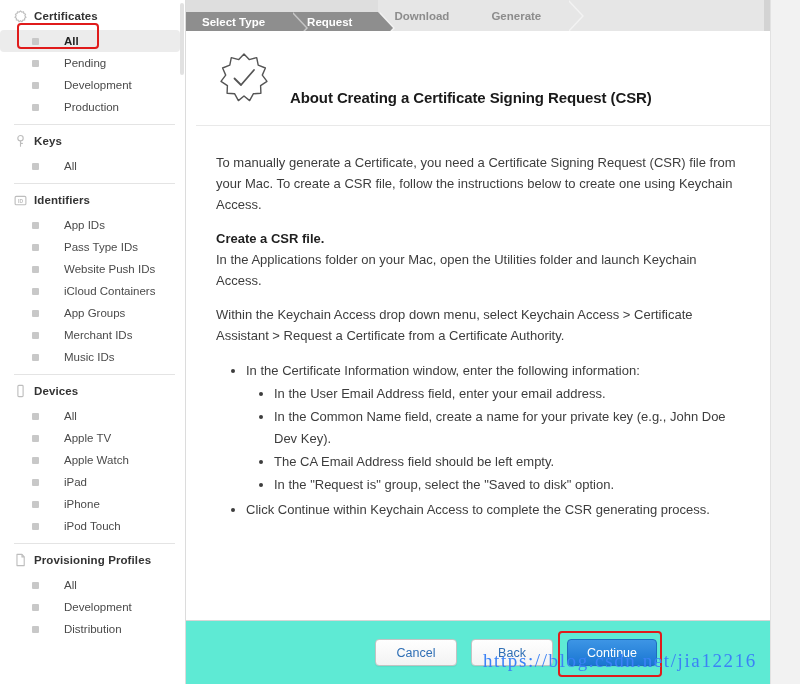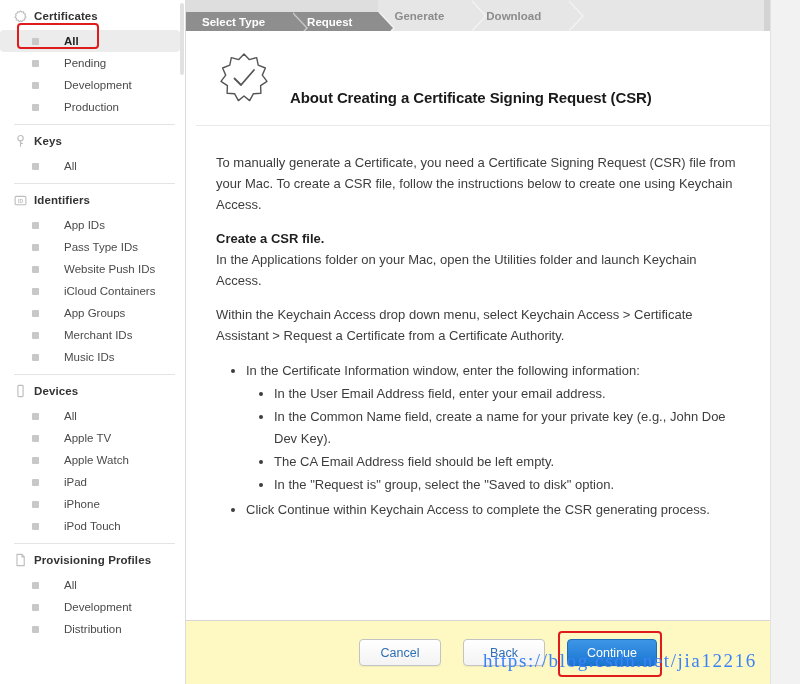--- a/index.html
+++ b/index.html
@@ -205,27 +205,27 @@
   }
   .body-copy ul li { margin-bottom: 2px; }
   .body-copy ul ul {
     margin: 2px 0 4px 16px;
     padding-left: 12px;
   }
 
   
   .footer {
     flex: 0 0 64px;
-    background: #fef9c3;
+    background: #5eead4;
     border-top: 1px solid #d6d6d6;
     display: flex;
     align-items: center;
     justify-content: flex-end;
     padding-right: 143px;
-    gap: 22px;
+    gap: 14px;
     position: relative;
     margin-top: 42px;
   }
   .btn {
     min-width: 82px;
     height: 27px;
     border-radius: 4px;
     font-size: 12.5px;
     display: flex;
     align-items: center;
@@ -442,27 +442,27 @@
         <div class="step done" style="z-index: 20;">
           <span>Select Type</span>
           <span class="arrow-edge"></span>
           <span class="arrow"></span>
         </div>
         <div class="step current" style="z-index: 19;">
           <span>Request</span>
           <span class="arrow-edge"></span>
           <span class="arrow"></span>
         </div>
+        <div class="step pending" style="z-index: 17;">
+          <span>Download</span>
+          <span class="arrow-edge"></span>
+          <span class="arrow"></span>
+        </div>
         <div class="step pending" style="z-index: 18;">
           <span>Generate</span>
-          <span class="arrow-edge"></span>
-          <span class="arrow"></span>
-        </div>
-        <div class="step pending" style="z-index: 17;">
-          <span>Download</span>
           <span class="arrow-edge"></span>
           <span class="arrow"></span>
         </div>
         <div class="steps-tail"></div>
       </nav>
 
     <div class="content">
 
       <div class="page-head">
         <span class="seal-icon">

